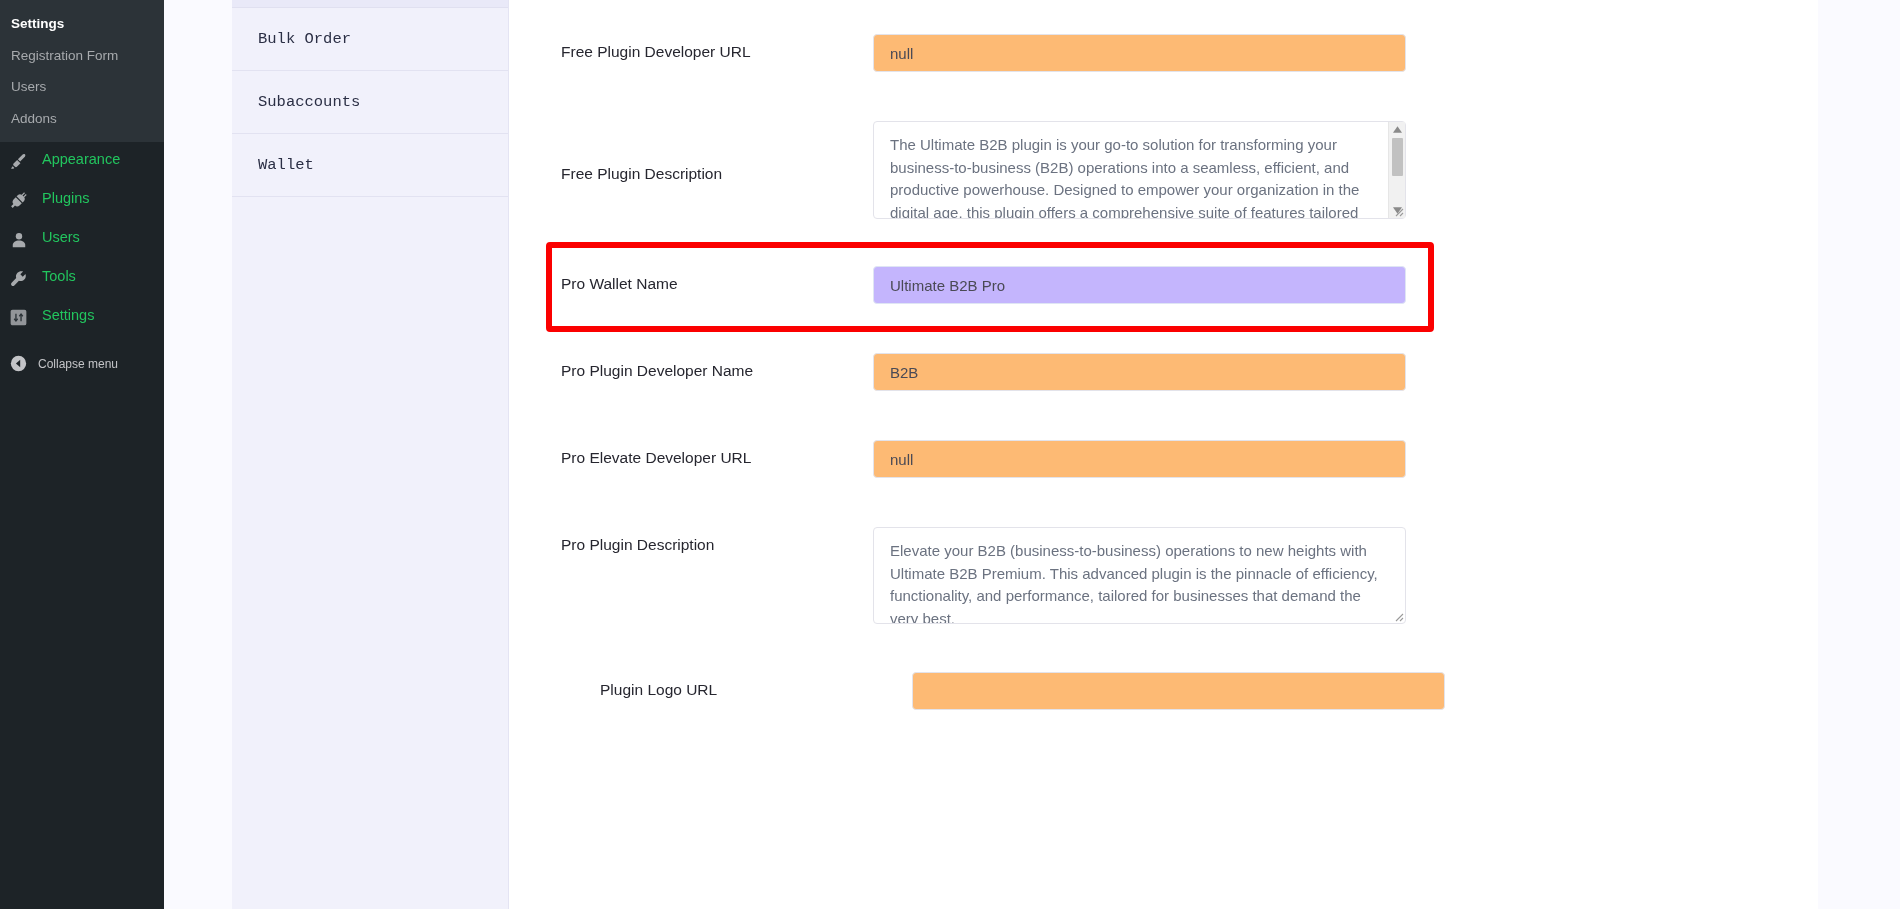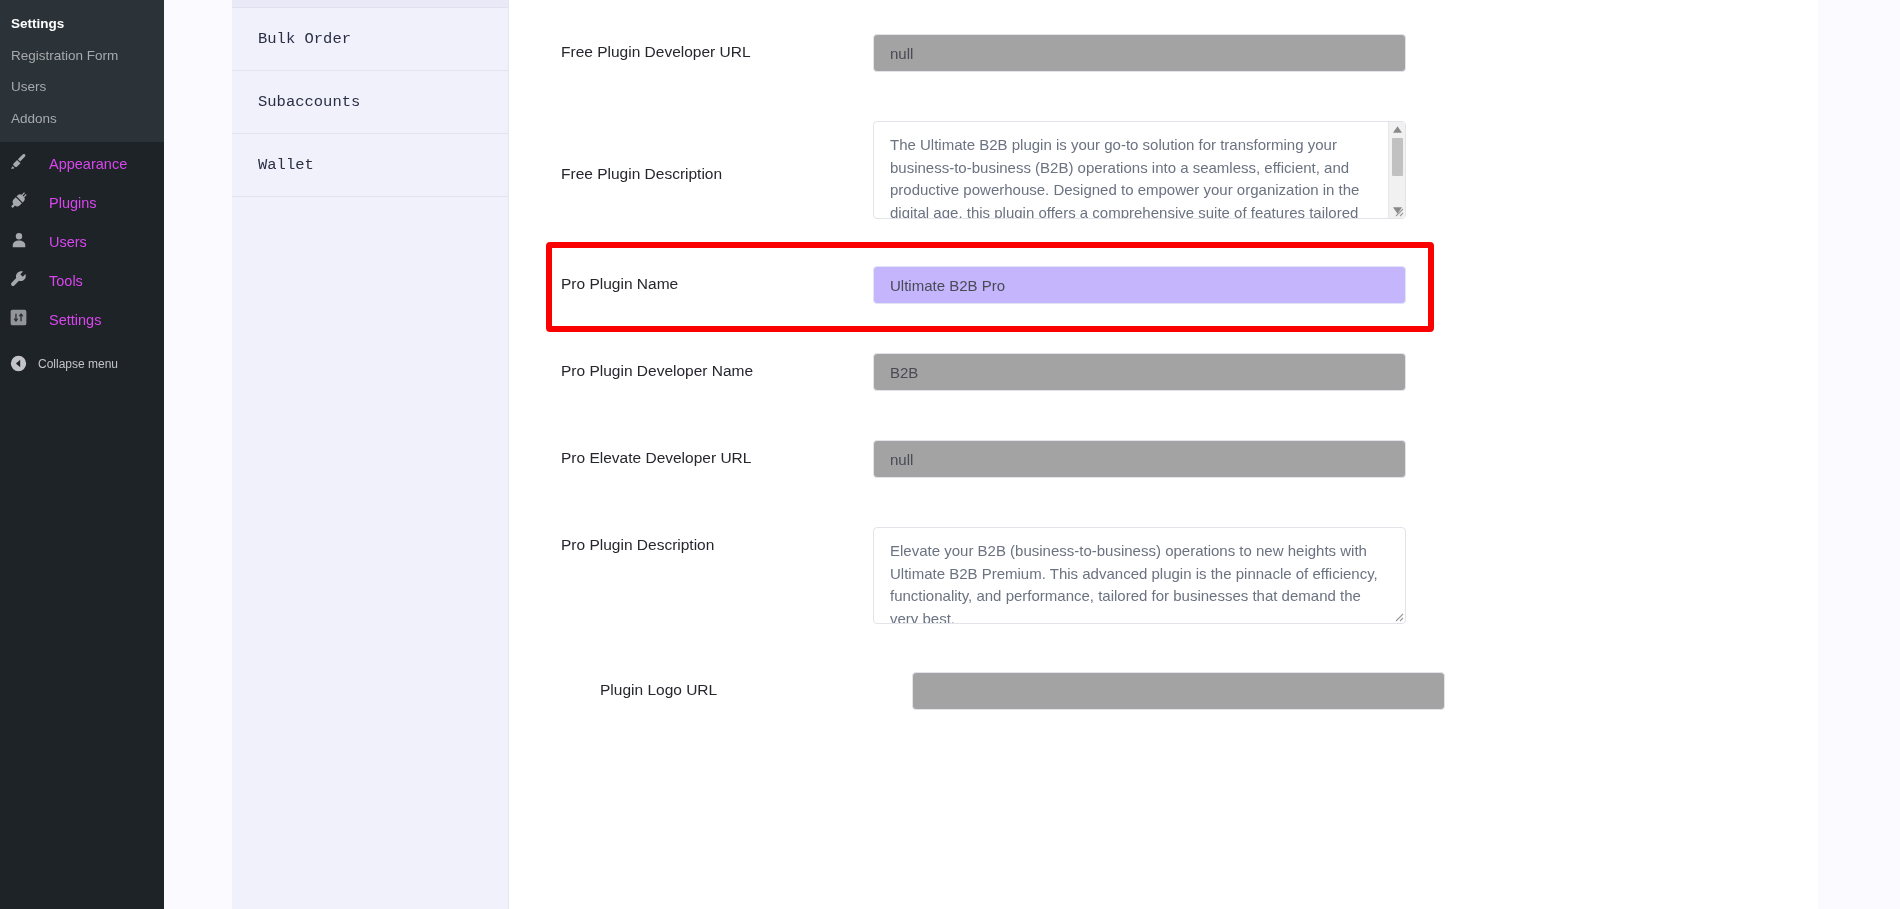--- a/index.html
+++ b/index.html
@@ -40,25 +40,25 @@
     line-height: 1.45;
     color: #a7aaad;
     white-space: nowrap;
   }
   .submenu-item.current {
     color: #ffffff;
     font-weight: 700;
   }
   .menu-item {
     display: flex;
-    align-items: flex-end;
-    gap: 20px;
+    align-items: flex-start;
+    gap: 13px;
     padding: 9px 0 9px 8px;
     font-size: 14.5px;
-    color: #d946ef;
+    color: #22c55e;
     white-space: nowrap;
   }
   .menu-item .ico {
     width: 21px; height: 21px;
     flex: 0 0 21px;
     display: flex; align-items: center; justify-content: center;
     color: #a7aaad;
   }
   .menu-item .ico svg { display:block; }
   .collapse-row {
@@ -135,21 +135,21 @@
     padding-top: 8px;
     line-height: 1.3;
   }
   .field-control { flex: 0 0 533px; width: 533px; position: relative; }
 
   .text-input {
     width: 533px;
     height: 38px;
     border: 1px solid #e3e3ea;
     border-radius: 4px;
-    background: #a3a3a3;
+    background: #fdba74;
     font-family: "Liberation Sans", sans-serif;
     font-size: 15px;
     color: #4a4a55;
     padding: 0 16px;
     outline: none;
   }
   .text-input.highlighted {
     background: #c4b5fd;
     border-color: #dfe5f4;
   }
@@ -359,21 +359,21 @@
             <div class="resize-grip">
               <svg width="13" height="13" viewBox="0 0 13 13" stroke="currentColor" stroke-width="1.1">
                 <path d="M12 5 L5 12 M12 9 L9 12"></path>
               </svg>
             </div>
           </div>
         </div>
       </div>
 
       <div class="field-row abs" style="top:266px; left:52px;">
-        <div class="field-label">Pro Plugin Name</div>
+        <div class="field-label">Pro Wallet Name</div>
         <div class="field-control">
           <input class="text-input highlighted" type="text" value="Ultimate B2B Pro" style="">
         </div>
       </div>
 
       <div class="field-row abs" style="top:353px; left:52px;">
         <div class="field-label">Pro Plugin Developer Name</div>
         <div class="field-control">
           <input class="text-input" type="text" value="B2B" style="">
         </div>

